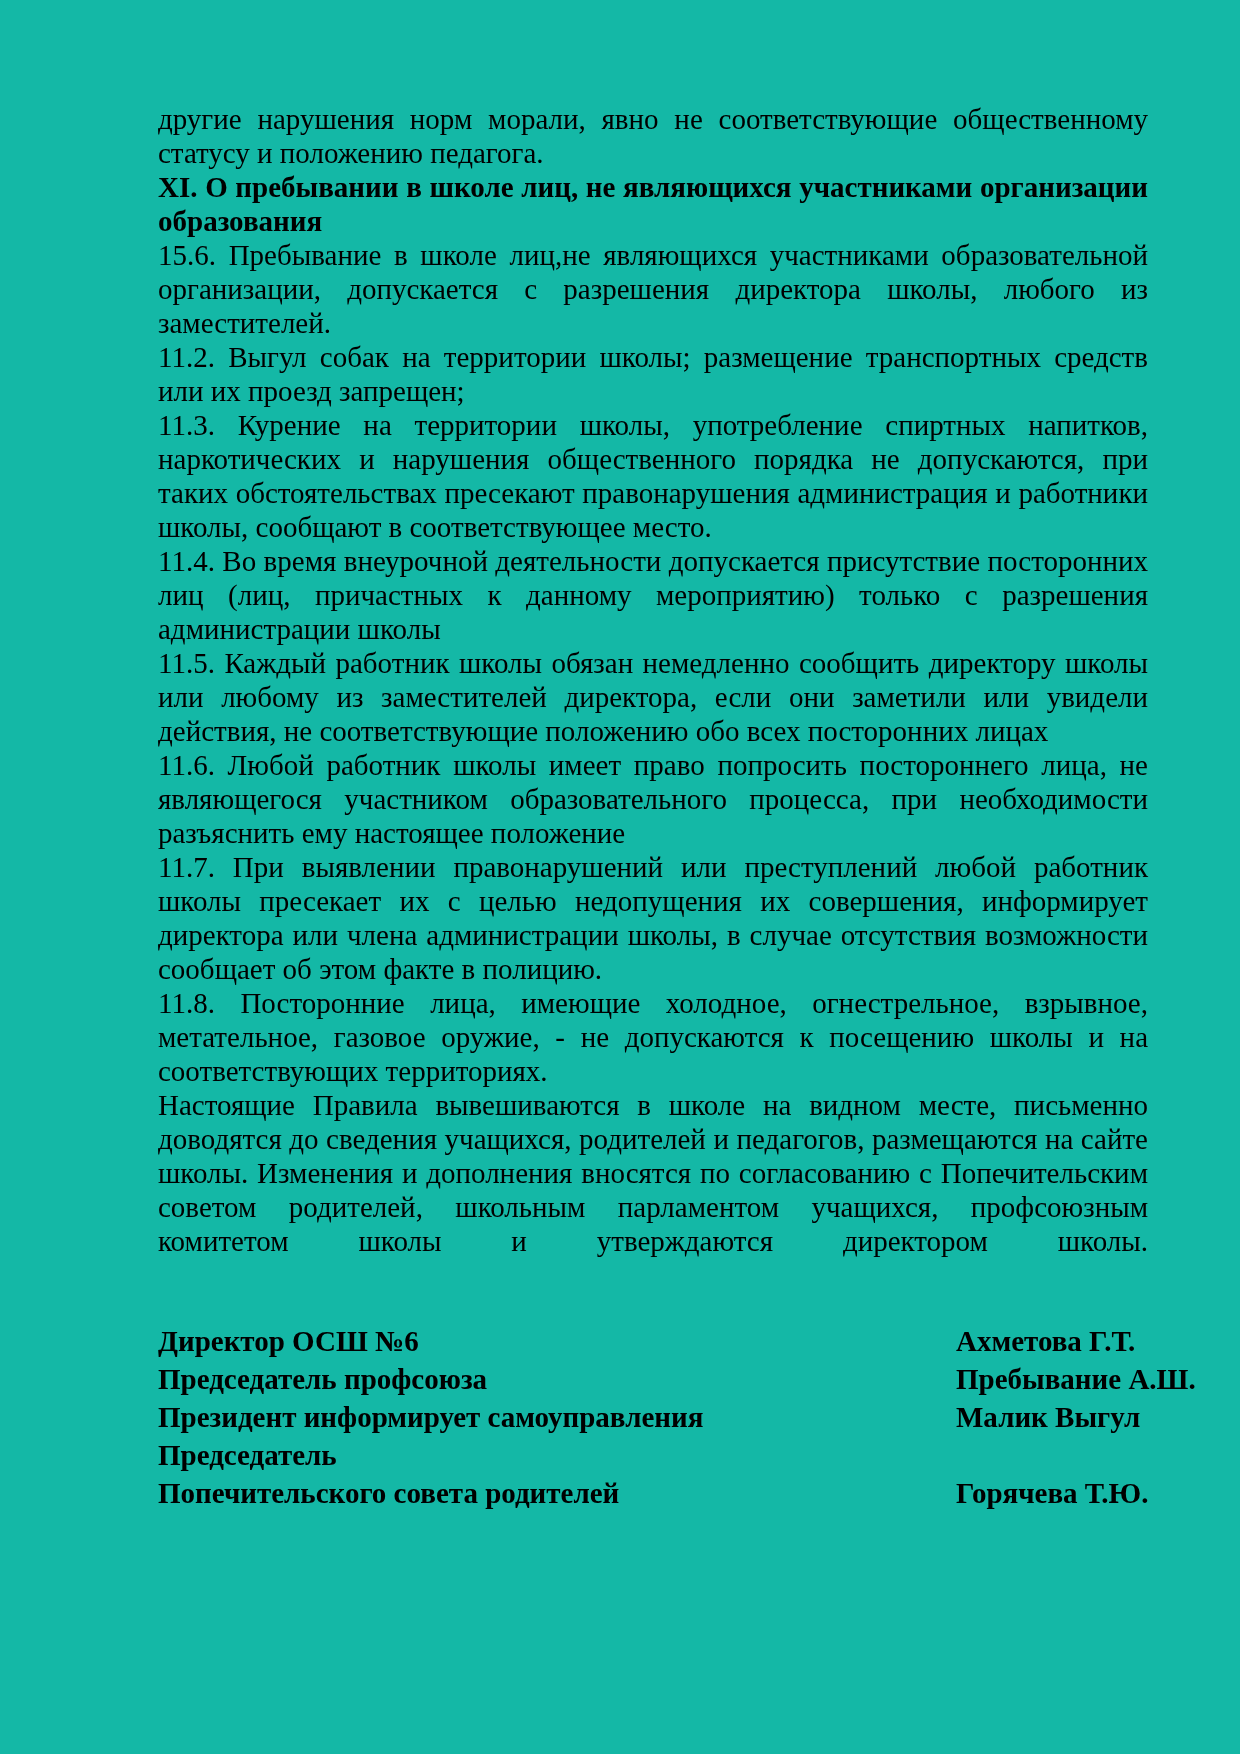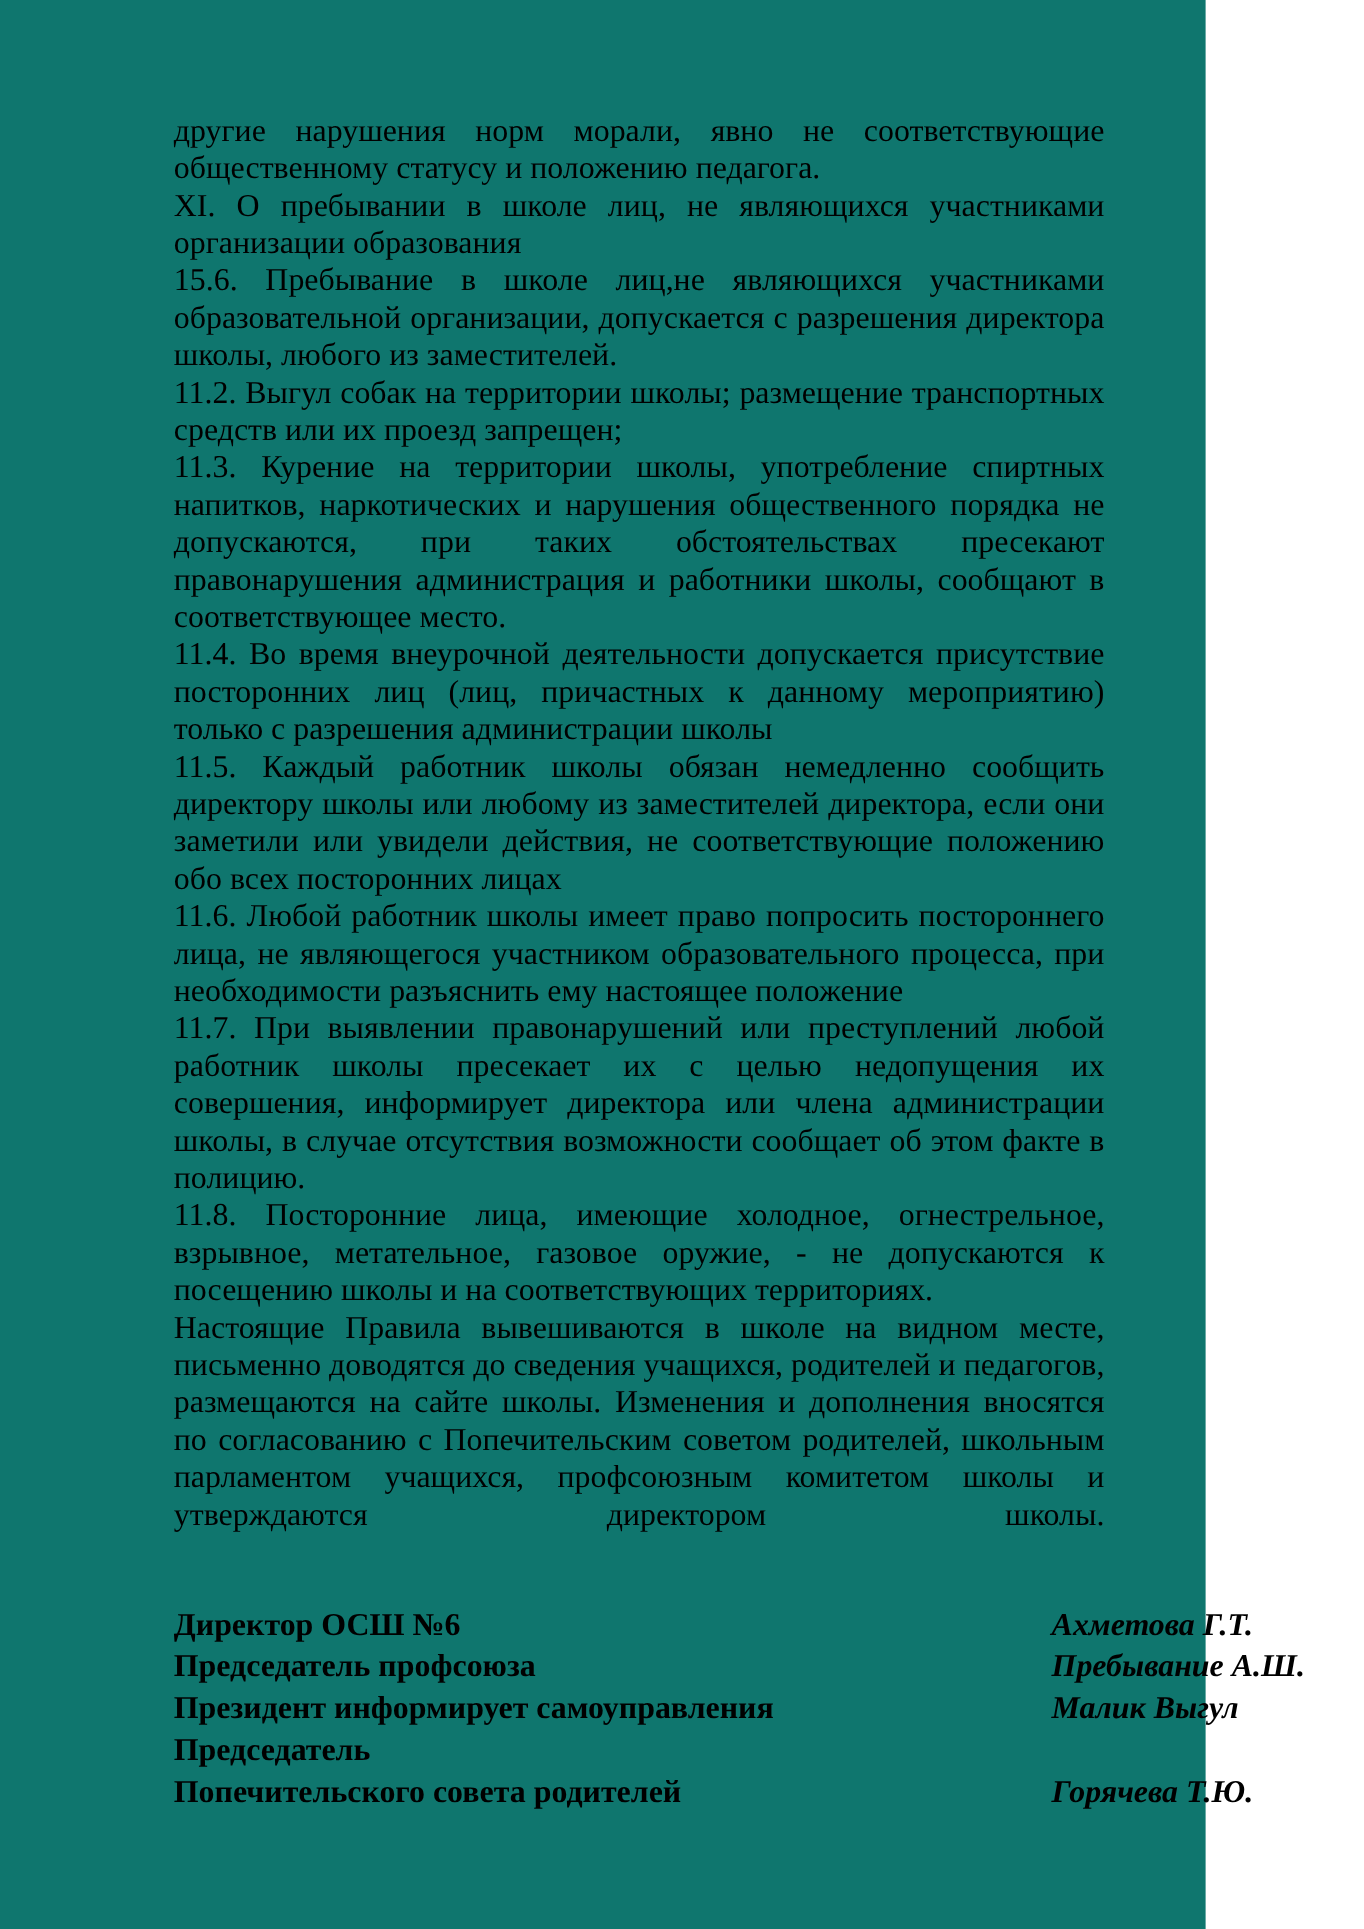--- a/index.html
+++ b/index.html
@@ -7,35 +7,35 @@
     padding: 0;
     background: #ffffff;
   }
   body {
     width: 1240px;
     height: 1754px;
     overflow: hidden;
   }
   .page {
     box-sizing: border-box;
-    width: 1096px;
+    width: 1240px;
     min-height: 1754px;
-    background: #0f766e;
+    background: #14b8a6;
     color: #000000;
     padding: 102px 92px 40px 158px;
     font-family: "Liberation Serif", "DejaVu Serif", serif;
     font-size: 29px;
     line-height: 34px;
   }
   .page p {
     margin: 0;
     text-align: justify;
   }
   .section-heading {
-    font-weight: normal;
+    font-weight: bold;
     text-align: center;
   }
   .para { text-align: justify; }
   .s12-heading {
     font-weight: bold;
     font-style: italic;
     text-align: justify;
     text-align-last: justify;
     margin-top: 26px !important;
   }
@@ -47,21 +47,21 @@
     margin-top: 64px;
     font-weight: bold;
     line-height: 38px;
   }
   .signature-row {
     display: grid;
     grid-template-columns: 755px 1fr;
     gap: 43px;
   }
   .signature-row .sig-title { text-align: left; }
-  .signature-row .sig-name  { text-align: left; white-space: nowrap; font-style: italic; }
+  .signature-row .sig-name  { text-align: left; white-space: nowrap; }
 </style>
 </head>
 <body>
 
 <div class="page">
 
   <p class="para">другие нарушения норм морали, явно не соответствующие общественному статусу и положению педагога.</p>
 
   <p class="section-heading">XI. О пребывании в школе лиц, не являющихся участниками организации образования</p>
 

